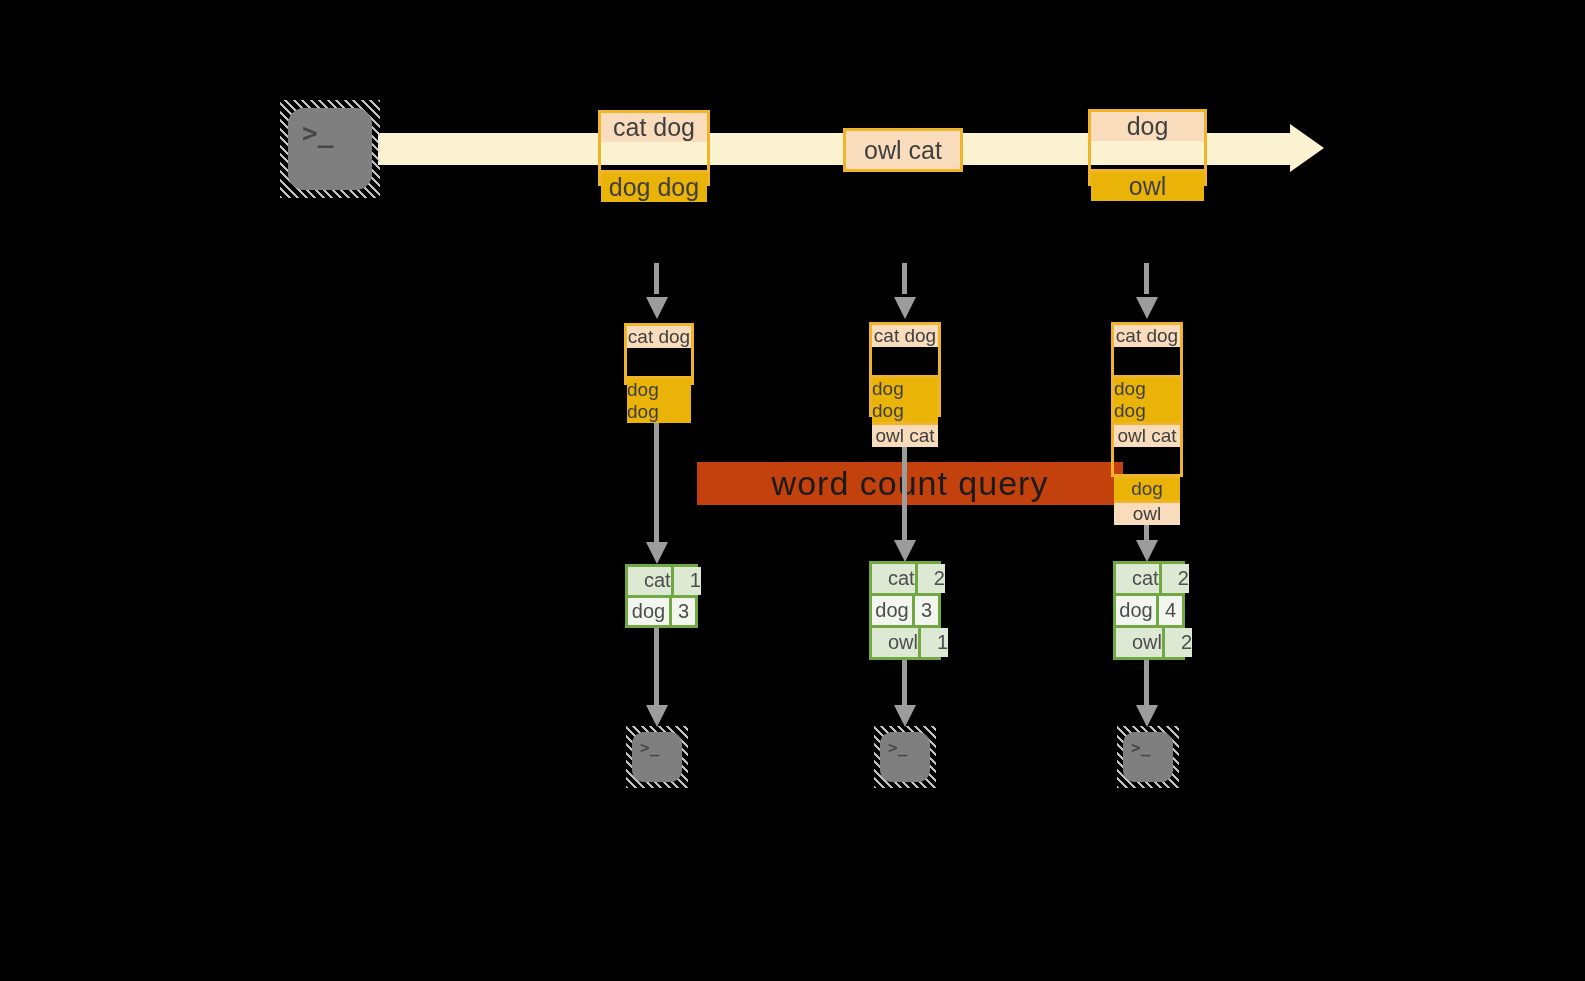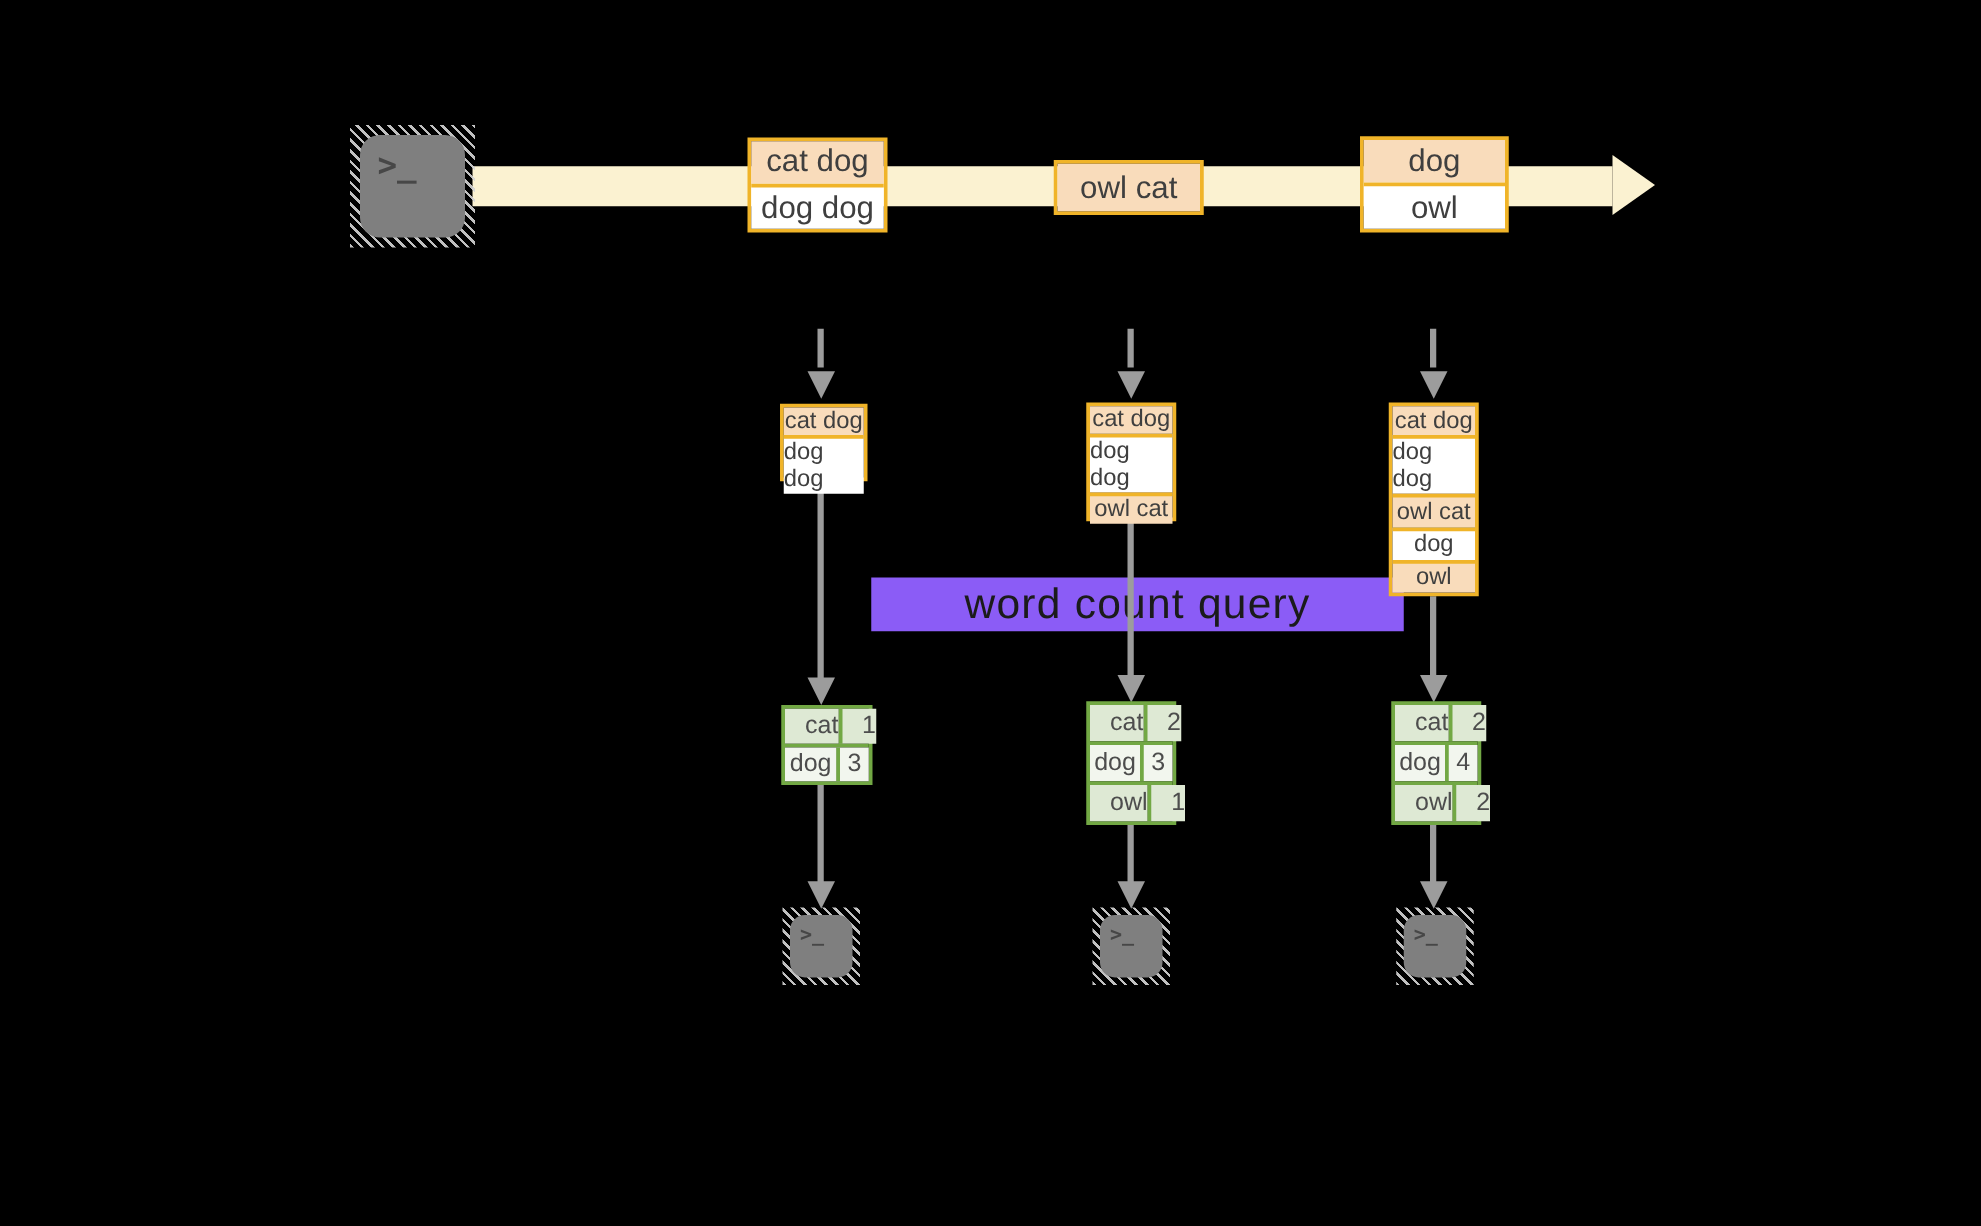--- a/index.html
+++ b/index.html
@@ -7,21 +7,21 @@
           font-family:"Liberation Sans", sans-serif;}
   .abs{position:absolute;box-sizing:border-box;}
 
   
   .amber-box{border:3px solid #F0B429;display:flex;flex-direction:column;}
   .amber-box .row{flex:1;display:flex;align-items:center;justify-content:center;
                   color:#3F3F3F;font-size:25px;}
   .amber-box .row + .row{border-top:3px solid #F0B429;}
   .amber-box.small .row{font-size:19px;}
   .fill-a{background:#F9DCBB;}
-  .fill-b{background:#ffffff;}
+  .fill-b{background:#eab308;margin-top:28px;}
 
   
   .band{background:#FBF2D1;}
   .band-head{width:0;height:0;border-top:24px solid transparent;border-bottom:24px solid transparent;
              border-left:34px solid #FBF2D1;}
 
   
   .vline{width:5px;background:#9C9C9C;}
   .ahead{width:0;height:0;border-left:11px solid transparent;border-right:11px solid transparent;
          border-top:22px solid #9C9C9C;}
@@ -36,21 +36,21 @@
   .g-a{background:#DEE9D4;padding-left:16px;}
   .g-b{background:#F2F6EE;}
 
   
   .hatch{background:repeating-linear-gradient(45deg, rgba(214,214,214,0.9) 0 2px, transparent 2px 6px);}
   .term-inner{position:absolute;background:#7F7F7F;}
   .prompt{position:absolute;color:#474747;font-weight:700;
           font-family:"DejaVu Sans Mono", monospace;line-height:1;}
 
   
-  .query-band{background:#8b5cf6;display:flex;align-items:center;justify-content:center;}
+  .query-band{background:#c2410c;display:flex;align-items:center;justify-content:center;}
   .query-band span{font-size:34px;color:#1B1B1B;letter-spacing:1px;}
 
   .z1{z-index:1}.z2{z-index:2}.z3{z-index:3}.z4{z-index:4}
 </style>
 </head>
 <body>
 
 <div id="canvas">
 
   <div class="abs hatch z2" style="left:280px;top:100px;width:100px;height:98px;">

